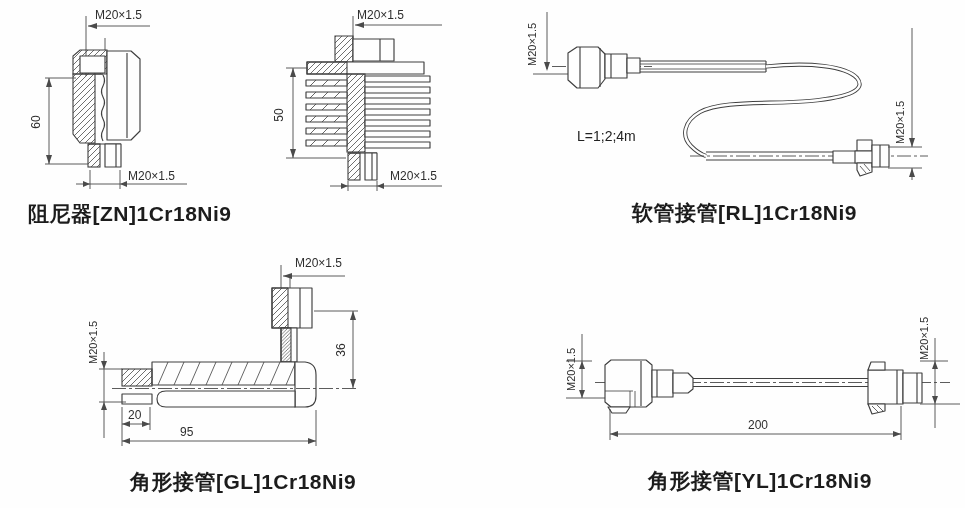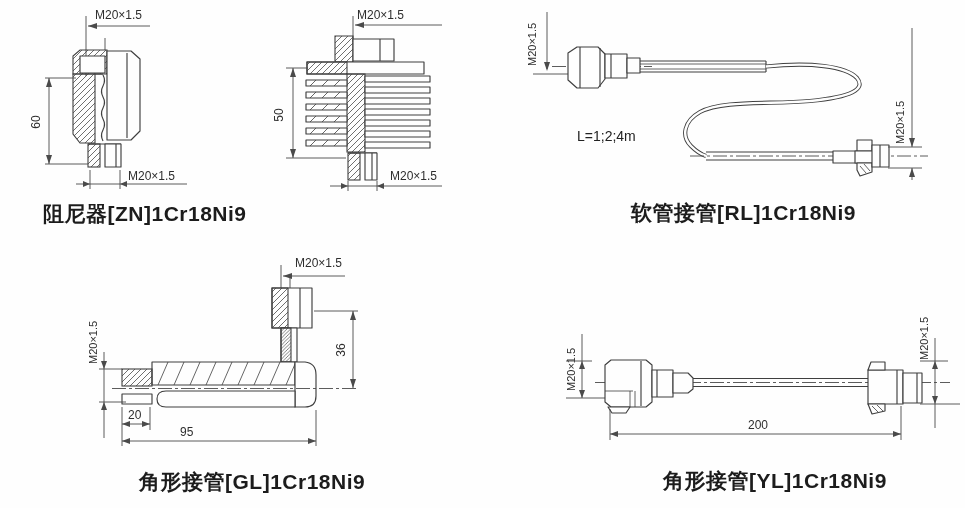--- a/index.html
+++ b/index.html
@@ -5,21 +5,20 @@
   html,body{margin:0;padding:0;background:#e8e8e8;}
   #page{
     position:relative;width:965px;height:508px;background:#fefefe;
     font-family:"Liberation Sans", sans-serif;overflow:hidden;text-align:right;
   }
   svg{position:absolute;left:0;top:0;}
   .caption{
     position:absolute;font-size:21px;font-weight:600;color:#1c1c1c;
     letter-spacing:0.5px;white-space:nowrap;
     font-family:"Liberation Sans","DejaVu Sans",sans-serif;
-    margin-left:15px;
   }
   .dimtext{
     font-size:12px;fill:#2e2e2e;
     font-family:"Liberation Sans","DejaVu Sans",sans-serif;
   }
   .vtext{
     font-size:11px;fill:#2e2e2e;
     font-family:"Liberation Sans","DejaVu Sans",sans-serif;
   }
   .note{
@@ -297,17 +296,17 @@
     <line class="dim" x1="610" y1="409" x2="610" y2="440"></line>
     <line class="dim" x1="901" y1="406" x2="901" y2="440"></line>
     <line class="dim" x1="610" y1="434" x2="901" y2="434"></line>
     <polygon class="arr" points="610,434 618,431 618,437"></polygon>
     <polygon class="arr" points="901,434 893,431 893,437"></polygon>
     <text class="dimtext" x="748" y="429">200</text>
   </g>
 </svg>
 
 <div class="caption" style="left:28px;top:200px">阻尼器[ZN]1Cr18Ni9</div>
-<div class="caption" style="left:616px;top:199px">软管接管[RL]1Cr18Ni9</div>
-<div class="caption" style="left:124px;top:468px">角形接管[GL]1Cr18Ni9</div>
+<div class="caption" style="left:632px;top:199px">软管接管[RL]1Cr18Ni9</div>
+<div class="caption" style="left:130px;top:468px">角形接管[GL]1Cr18Ni9</div>
 <div class="caption" style="left:648px;top:467px">角形接管[YL]1Cr18Ni9</div>
 
 </div>
 
 </body></html>

